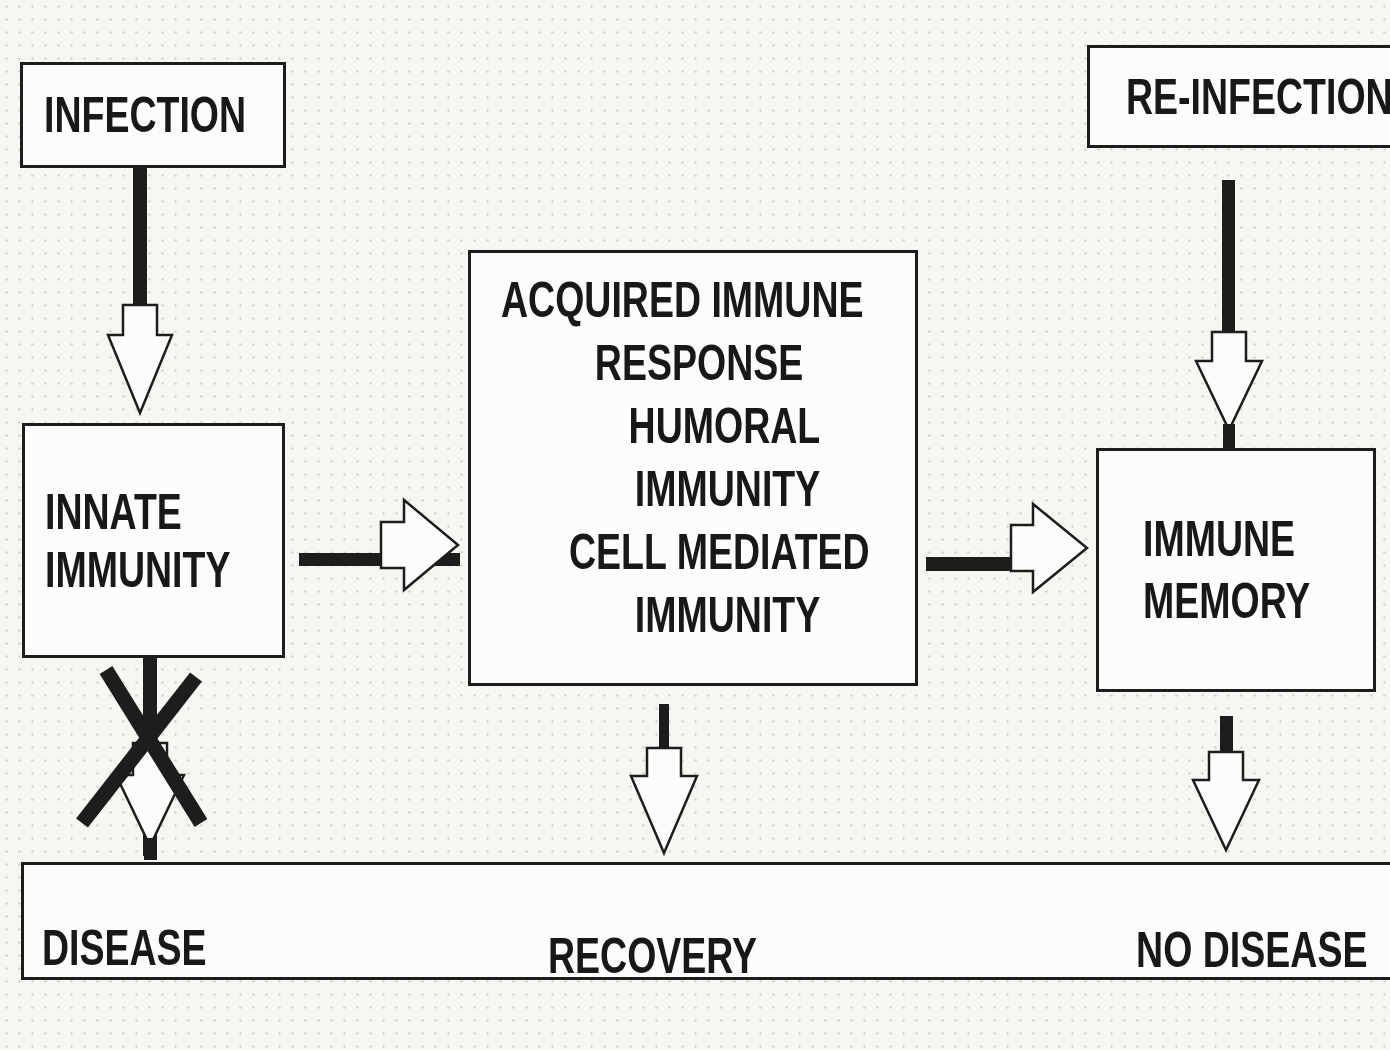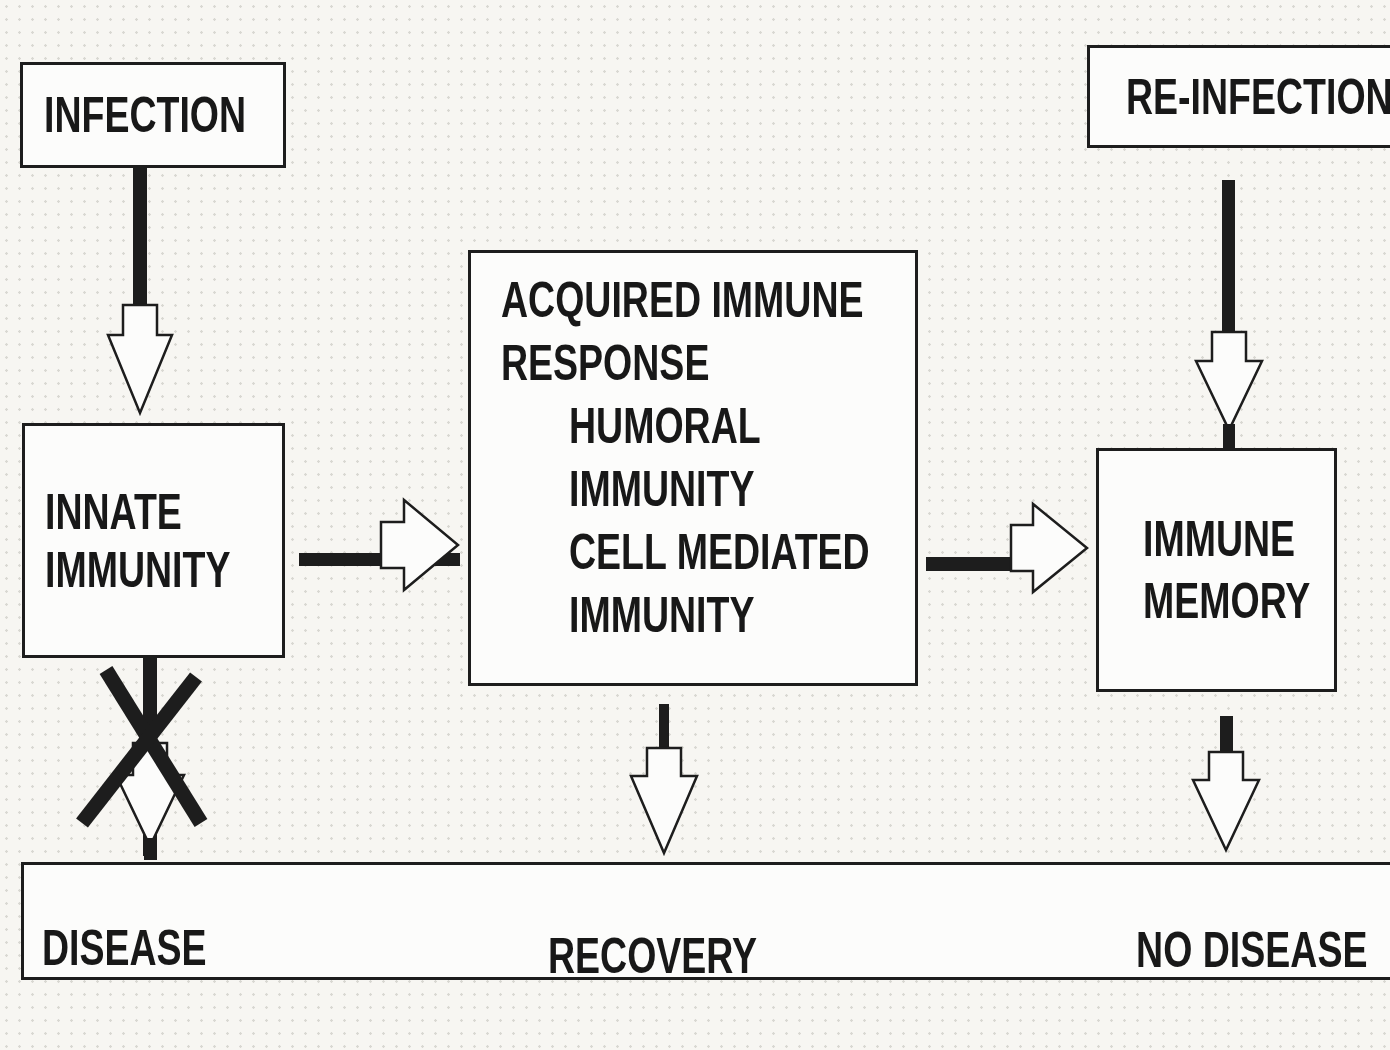--- a/index.html
+++ b/index.html
@@ -40,25 +40,25 @@
   }
 
   .condense   { transform: scaleX(0.75); transform-origin: 0 50%; }
   .condense-r { transform: scaleX(0.75); transform-origin: 100% 50%; }
 
   
   .box-infection   { left: 20px;   top: 62px;  width: 266px; height: 106px; padding-left: 21px; }
   .box-innate      { left: 22px;   top: 423px; width: 263px; height: 235px; padding-left: 20px; }
   .box-innate .t   { line-height: 58px; }
   .box-acquired    { left: 468px;  top: 250px; width: 450px; height: 436px;
-                     justify-content: flex-start; padding: 16px 11px 0 30px; }
+                     justify-content: flex-start; padding: 16px 11px 0 30px; text-align: right; }
   .box-acquired .t { line-height: 63px; }
   .box-acquired .indent { margin-left: 68px; }
   .box-reinfection { left: 1043px; top: 45px;  width: 307px; height: 103px; padding-left: 36px; margin-left: 44px; }
-  .box-memory      { left: 1096px; top: 448px; width: 241px; height: 244px; padding-left: 44px; }
+  .box-memory      { left: 1096px; top: 448px; width: 280px; height: 244px; padding-left: 44px; }
   .box-memory .t   { line-height: 62px; }
 
   .outcome-bar {
     position: absolute;
     left: 21px; top: 862px;
     width: 1375px; height: 118px;
     background: #fcfcfb;
     border: 3px solid #1d1d1d;
     box-sizing: border-box;
     text-decoration: underline;

